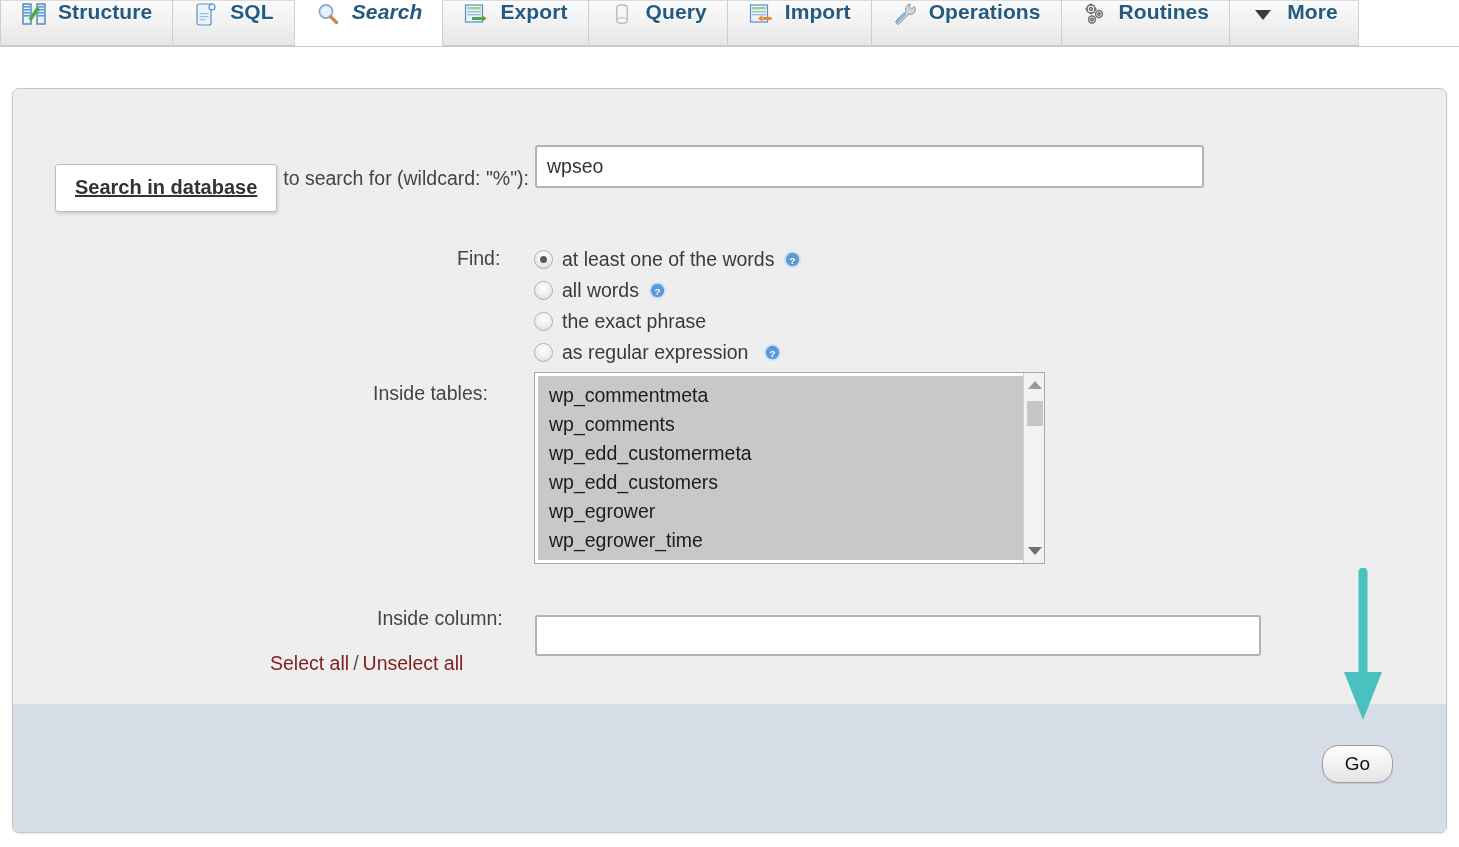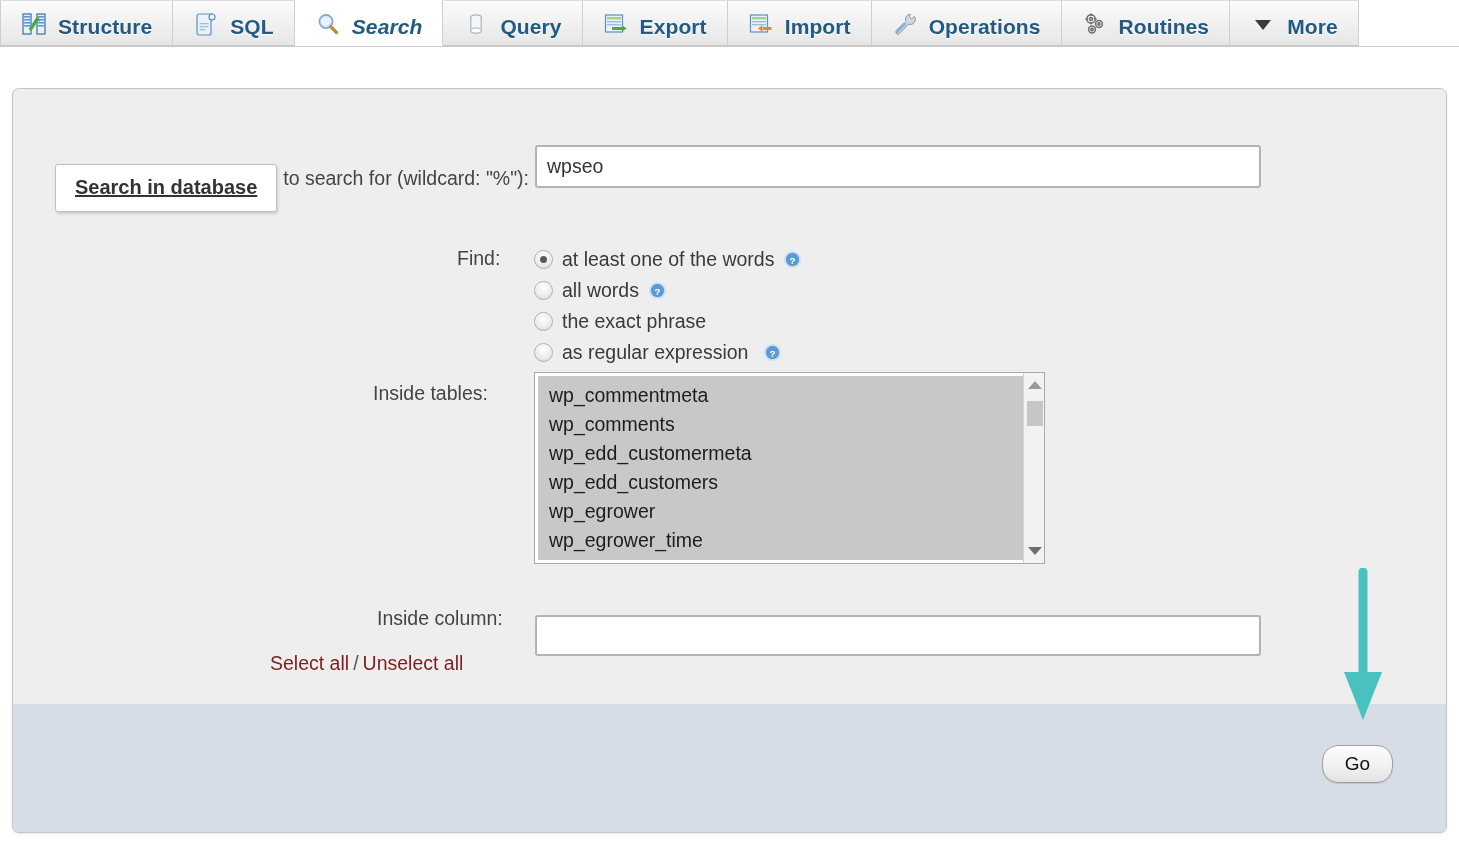--- a/index.html
+++ b/index.html
@@ -13,22 +13,22 @@
 
   
   #tabbar {
     position: absolute; left: 0; top: 0;
     width: 1459px; height: 47px;
     display: flex; align-items: stretch;
     background: #fff;
     border-bottom: 1px solid #c9c9c9;
   }
   .tab {
-    display: flex; align-items: flex-end; gap: 11px;
-    padding: 8px 20px;
+    display: flex; align-items: flex-start; gap: 11px;
+    padding: 0 20px;
     background: linear-gradient(to bottom, #fbfbfb 0%, #f0f0f0 55%, #e6e6e6 100%);
     border-right: 1px solid #cfcfcf;
     border-bottom: 1px solid #c9c9c9;
     border-top: 1px solid #dcdcdc;
     color: #235a81;
     font-size: 21px; font-weight: bold;
     letter-spacing: .1px;
     text-shadow: 0 1px 0 #fff;
     cursor: pointer;
     position: relative;
@@ -77,21 +77,21 @@
     text-align: right;
     line-height: 1.2;
     white-space: nowrap;
   }
 
   
   #row-term { left: 0; top: 78px; width: 100%; }
   #term-label { position: absolute; right: 917px; top: 0; }
   #term-input {
     position: absolute; left: 522px; top: -22px;
-    width: 726px; height: 43px;
+    width: 669px; height: 43px;
     background: #fff;
     border: 2px solid #b3b3b3;
     border-radius: 3px;
     font-size: 19.5px;
     color: #333;
     font-family: "Liberation Sans", sans-serif;
     padding: 0 10px;
     outline: none;
   }
 
@@ -270,37 +270,37 @@
     <svg class="tab-ico" viewBox="0 0 26 26">
       <circle cx="11" cy="10.5" r="6.6" fill="#dce9f7" stroke="#7fa8cf" stroke-width="1.6"></circle>
       <circle cx="11" cy="10.5" r="4.2" fill="#eef5fc" opacity=".8"></circle>
       <path d="M15.6 15.6 L21.5 21.5" stroke="#c08c4a" stroke-width="3.4" stroke-linecap="round"></path>
     </svg>
     <span class="tab-label">Search</span>
   </div>
 
   <div class="tab">
     <svg class="tab-ico" viewBox="0 0 26 26">
-      <ellipse cx="13" cy="6.5" rx="5.2" ry="2.6" fill="#f4f7fa" stroke="#a9b5c0" stroke-width="1.2"></ellipse>
-      <path d="M7.8 6.5 v13 a5.2 2.6 0 0 0 10.4 0 v-13" fill="#f4f7fa" stroke="#a9b5c0" stroke-width="1.2"></path>
-      <ellipse cx="13" cy="19.5" rx="5.2" ry="2.6" fill="#fbfcfd" stroke="#a9b5c0" stroke-width="1"></ellipse>
-    </svg>
-    <span class="tab-label">Query</span>
-  </div>
-
-  <div class="tab">
-    <svg class="tab-ico" viewBox="0 0 26 26">
       <rect x="2.5" y="4" width="17" height="17" fill="#eaf2fb" stroke="#5b8fc0" stroke-width="1.2"></rect>
       <rect x="4" y="6" width="14" height="2.4" fill="#a8cf8f"></rect>
       <rect x="4" y="10" width="14" height="1.4" fill="#9dbfdd"></rect>
       <rect x="4" y="13" width="14" height="1.4" fill="#9dbfdd"></rect>
       <path d="M9 17.5 h10" stroke="#4ca64c" stroke-width="3" fill="none"></path>
       <path d="M19 14.3 l4.6 3.2 -4.6 3.2 z" fill="#4ca64c"></path>
     </svg>
     <span class="tab-label">Export</span>
+  </div>
+
+  <div class="tab">
+    <svg class="tab-ico" viewBox="0 0 26 26">
+      <ellipse cx="13" cy="6.5" rx="5.2" ry="2.6" fill="#f4f7fa" stroke="#a9b5c0" stroke-width="1.2"></ellipse>
+      <path d="M7.8 6.5 v13 a5.2 2.6 0 0 0 10.4 0 v-13" fill="#f4f7fa" stroke="#a9b5c0" stroke-width="1.2"></path>
+      <ellipse cx="13" cy="19.5" rx="5.2" ry="2.6" fill="#fbfcfd" stroke="#a9b5c0" stroke-width="1"></ellipse>
+    </svg>
+    <span class="tab-label">Query</span>
   </div>
 
   <div class="tab">
     <svg class="tab-ico" viewBox="0 0 26 26">
       <rect x="2.5" y="4" width="17" height="17" fill="#eaf2fb" stroke="#5b8fc0" stroke-width="1.2"></rect>
       <rect x="4" y="6" width="14" height="2.4" fill="#a8cf8f"></rect>
       <rect x="4" y="10" width="14" height="1.4" fill="#9dbfdd"></rect>
       <rect x="4" y="13" width="14" height="1.4" fill="#9dbfdd"></rect>
       <path d="M15 17.5 h8.5" stroke="#e08a2e" stroke-width="3" fill="none"></path>
       <path d="M14.5 14.3 l-4.6 3.2 4.6 3.2 z" fill="#e08a2e"></path>

